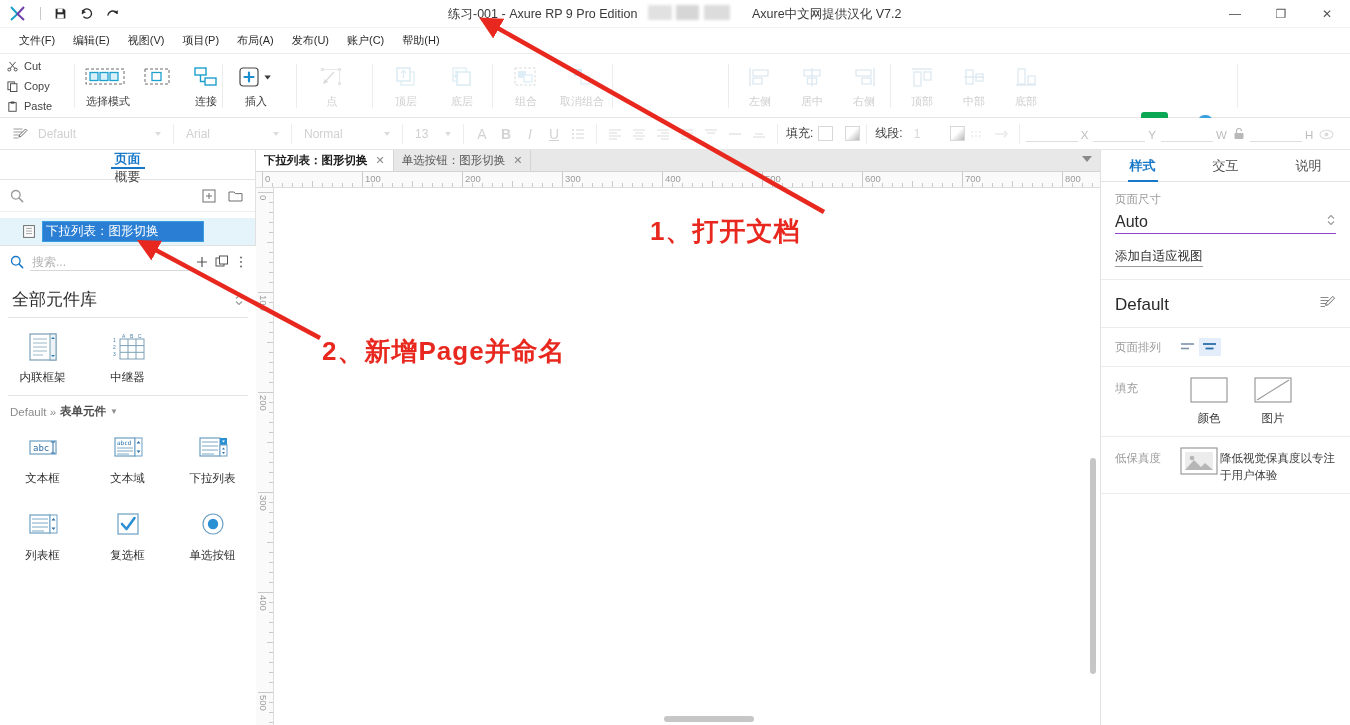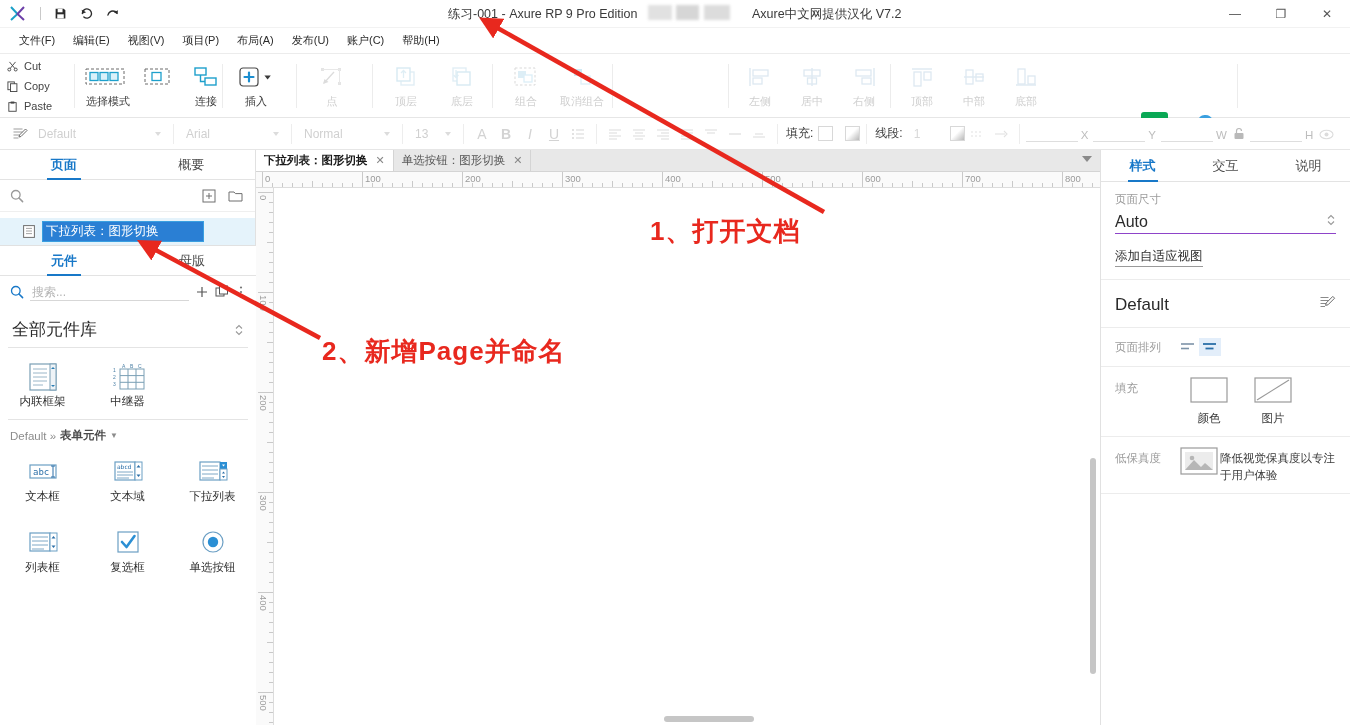--- a/index.html
+++ b/index.html
@@ -113,21 +113,21 @@
   .fb-ico { width:24px; height:22px; display:flex; align-items:center; justify-content:center; color:#d3d3d3; font-size:13px; }
   .fb-lab { font-size:12px; color:#3b3b3b; margin:0 5px 0 2px; }
   .fb-swatch { width:15px;height:15px;border:1px solid #d8d8d8; background:#fff; }
   .fb-swatch.grad { background:linear-gradient(135deg,#fff 0 45%, #b9b9b9 100%); }
   .geo { display:flex; align-items:flex-end; gap:2px; }
   .geo-field { width:52px; height:16px; border-bottom:1px solid #dedede; }
   .geo-lab { font-size:11.5px; color:#bdbdbd; padding:0 3px 1px 1px; }
 
   
   .leftpanel { position:absolute; left:0; top:150px; width:256px; height:575px; background:#fff; border-right:1px solid #e1e1e1; }
-  .tabs { display:flex; height:30px; border-bottom:1px solid #e3e3e3; }
+  .tabs { display:flex; height:30px; border-bottom:1px solid #e3e3e3;flex-direction:column; }
   .tab { flex:1; display:flex; align-items:center; justify-content:center; font-size:13px; color:#4d4d4d; position:relative; }
   .tab.active { color:#1878c8; font-weight:bold; }
   .tab.active::after { content:""; position:absolute; bottom:-1px; left:50%; transform:translateX(-50%); width:34px; height:2.5px; background:#1878c8; }
 
   .srchrow { display:flex; align-items:center; height:32px; padding:0 10px; gap:6px; border-bottom:1px solid #efefef; }
   .srch-ico { color:#9a9a9a; display:flex; align-items:center; }
   .srch-in { flex:1; border:none; outline:none; font-size:12px; color:#8a8a8a; background:transparent; font-family:inherit; }
   .srch-in::placeholder { color:#b5b5b5; }
   .mini-ico { width:20px;height:20px; display:flex; align-items:center; justify-content:center; color:#777; }
 
@@ -138,21 +138,21 @@
   .page-name { font-size:12.5px; color:#2b2b2b; white-space:nowrap; }
   .page-row.sel .page-name { background:#2a7fd4; color:#fff; padding:1px 2px; }
   .page-row.sel .name-edit { outline:1px solid #3a9fe0; padding:1px 3px; display:inline-block; min-width:160px; }
 
   .widgetpanel { position:absolute; left:0; top:245px; width:256px; height:480px; background:#fff; border-top:1px solid #e1e1e1; }
   .lib-title { font-size:17px; color:#2b2b2b; padding:10px 12px 6px 12px; display:flex; align-items:center; justify-content:space-between; }
   .spin { display:flex; flex-direction:column; gap:2px; color:#999; font-size:8px; line-height:6px; }
   .lib-rule { height:1px; background:#e4e4e4; margin:0 8px; }
 
   .wgrid { display:flex; padding:8px 0 0 0; }
-  .wcell { width:85px; display:flex; flex-direction:column; align-items:center; padding-top:4px; }
+  .wcell { width:85px; display:flex; flex-direction:column; align-items:center; gap:6px; padding-top:4px; }
   .wcell .wl { font-size:11.5px; color:#2f2f2f; }
   .wcell .wico { height:34px; display:flex; align-items:center; justify-content:center; }
 
   .sect-hdr { font-size:11.5px; color:#8c8c8c; padding:8px 0 4px 10px; display:flex; align-items:center; gap:4px;}
   .sect-hdr b { color:#4a4a4a; font-weight:bold; }
 
   
   .canvasarea { position:absolute; left:256px; top:150px; width:844px; height:575px; background:#fff; }
   .doctabs { height:22px; background:#e8e8e8; display:flex; align-items:stretch; border-bottom:1px solid #d4d4d4; position:relative; }
   .dtab { display:flex; align-items:center; gap:8px; padding:0 8px; font-size:11.5px; color:#555; border-right:1px solid #d4d4d4; }
@@ -708,24 +708,20 @@
               <rect x="0.6" y="0.6" width="10.8" height="11.8" stroke="#6f6f6f" fill="#fff" stroke-width="1"></rect>
               <path d="M3 3.4 h6 M3 6 h6 M3 8.6 h6" stroke="#9a9a9a" stroke-width="0.9"></path>
             </svg>
         </span>
         <span class="page-name">目录</span>
       </div>
     </div>
   </div>
 
   <div class="widgetpanel">
-    <div class="tabs">
-      <div class="tab active">元件</div>
-      <div class="tab">母版</div>
-    </div>
     <div class="srchrow" style="border-bottom:none;">
       <span class="srch-ico">
         <svg width="14" height="14" viewBox="0 0 14 14">
             <circle cx="5.8" cy="5.8" r="4.3" stroke="#1878c8" fill="none" stroke-width="1.3"></circle>
             <path d="M9 9 L12.6 12.6" stroke="#1878c8" stroke-width="1.5" stroke-linecap="round"></path>
           </svg>
       </span>
       <input class="srch-in" style="border-bottom: 1px solid rgb(215, 215, 215);" placeholder="搜索...">
       <span class="mini-ico">
         <svg width="14" height="14" viewBox="0 0 14 14">

